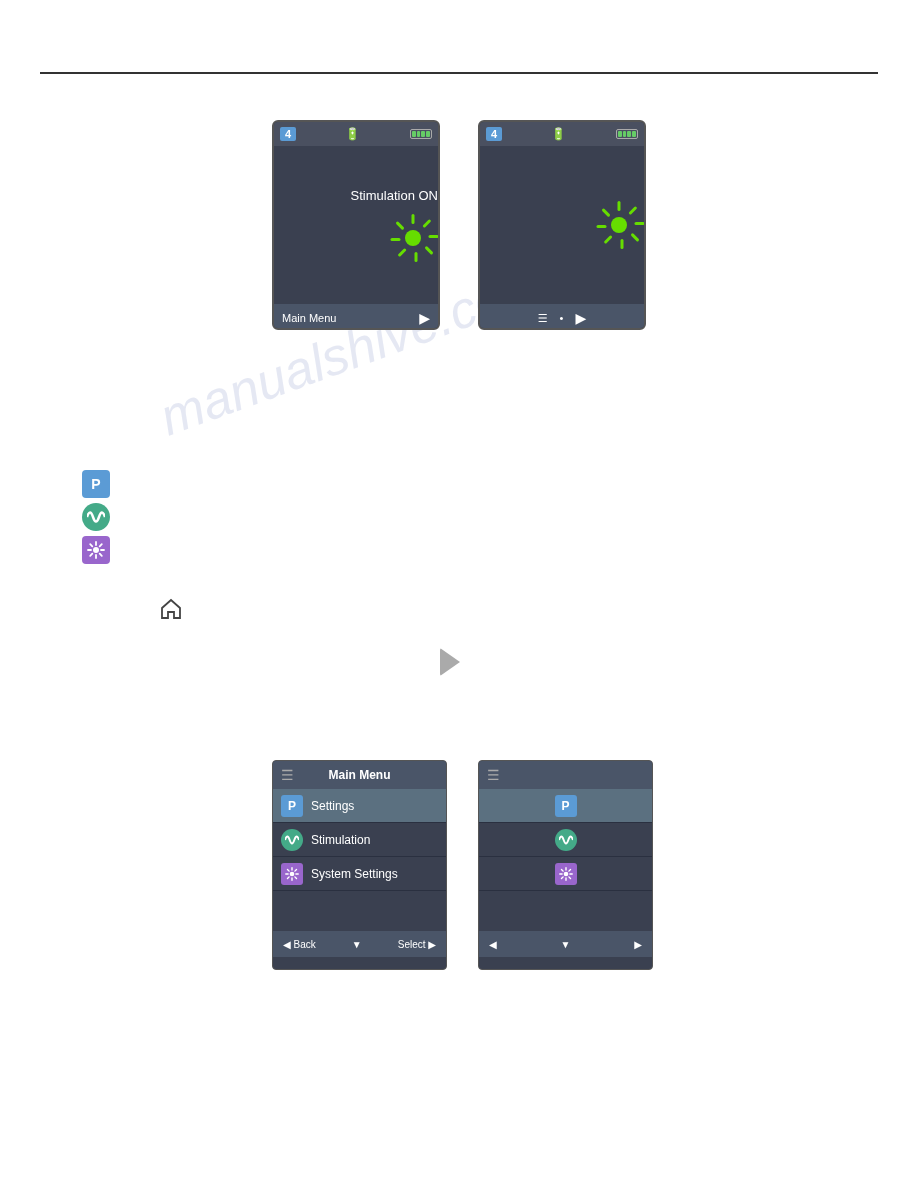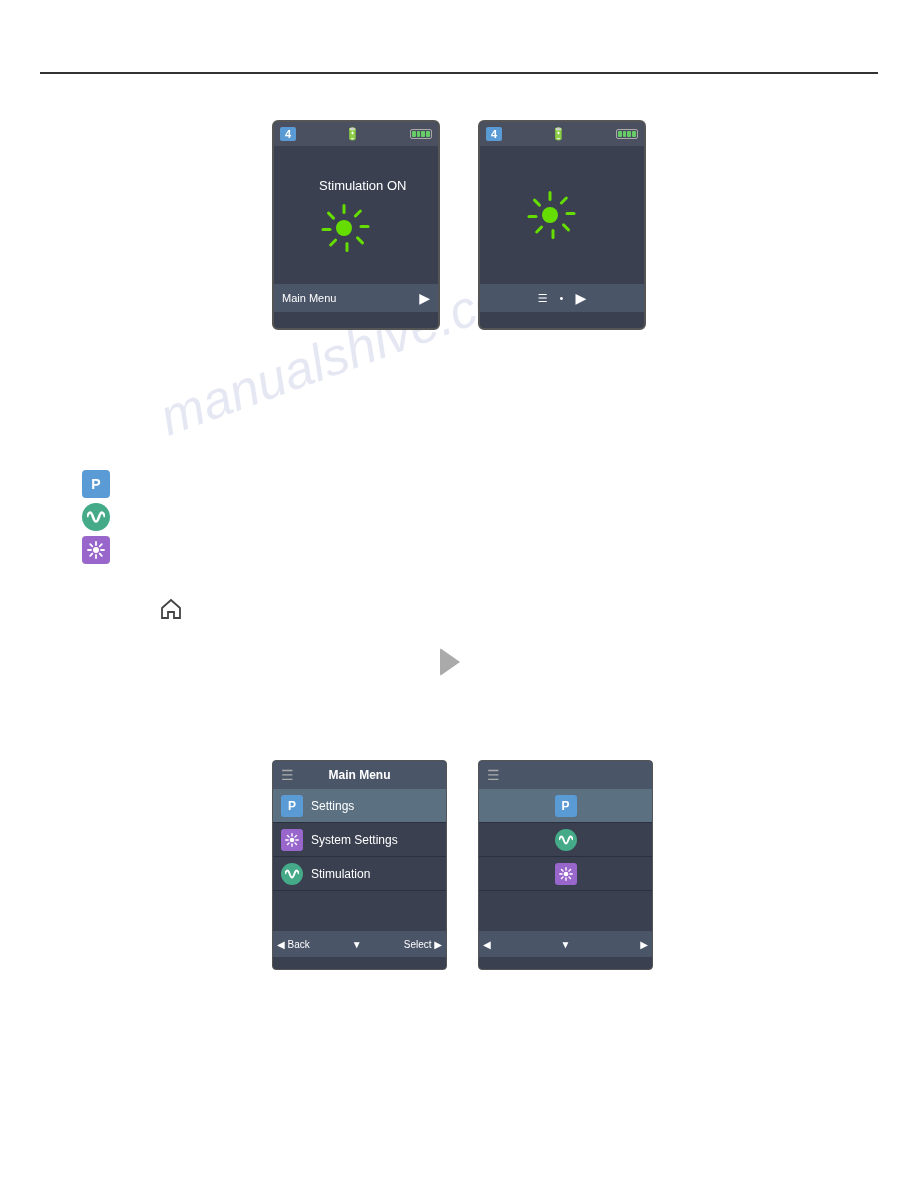--- a/index.html
+++ b/index.html
@@ -71,23 +71,23 @@
       border-radius: 1px;
     }
     .device-icon-top {
       color: #aaa;
       font-size: 12px;
     }
 
     .screen-body {
       display: flex;
       flex-direction: column;
-      align-items: flex-start;
-      justify-content: center;
-      height: 138px;
+      align-items: flex-end;
+      justify-content: center;
+      height: 158px;
       position: relative;
       padding-left: 45px;
     }
 
     .stimulation-on-label {
       color: #ffffff;
       font-size: 13px;
       font-weight: 500;
       margin-bottom: 10px;
     }
@@ -278,21 +278,21 @@
       background: #3a4050;
       min-height: 40px;
     }
 
     .menu-footer {
       display: flex;
       align-items: center;
       justify-content: space-between;
       background: #4a5568;
       height: 26px;
-      padding: 0 4px;
+      padding: 0 10px;
     }
     .menu-footer-item {
       display: flex;
       align-items: center;
       gap: 3px;
       color: #ffffff;
       font-size: 10px;
     }
 
     
@@ -424,35 +424,35 @@
     <span class="menu-header-title">Main Menu</span>
   </div>
   <div class="menu-items">
     <div class="menu-item selected">
       <div class="menu-item-icon blue">
         <span style="color:white;font-size:12px;font-weight:bold;">P</span>
       </div>
       <span class="menu-item-label">Settings</span>
     </div>
     <div class="menu-item">
+      <div class="menu-item-icon green">
+        <svg width="14" height="10" viewBox="0 0 18 12">
+          <path d="M0,6 C2,0 4,0 6,6 C8,12 10,12 12,6 C14,0 16,0 18,6" stroke="#ffffff" stroke-width="2.5" fill="none"></path>
+        </svg>
+      </div>
+      <span class="menu-item-label">Stimulation</span>
+    </div>
+    <div class="menu-item">
       <div class="menu-item-icon purple">
         <svg width="14" height="14" viewBox="0 0 18 18">
           <circle cx="9" cy="9" r="3" fill="white"></circle>
           <path d="M9,1 L9,4 M9,14 L9,17 M1,9 L4,9 M14,9 L17,9 M3.2,3.2 L5.3,5.3 M12.7,12.7 L14.8,14.8 M14.8,3.2 L12.7,5.3 M5.3,12.7 L3.2,14.8" stroke="white" stroke-width="1.8" stroke-linecap="round"></path>
         </svg>
       </div>
       <span class="menu-item-label">System Settings</span>
-    </div>
-    <div class="menu-item">
-      <div class="menu-item-icon green">
-        <svg width="14" height="10" viewBox="0 0 18 12">
-          <path d="M0,6 C2,0 4,0 6,6 C8,12 10,12 12,6 C14,0 16,0 18,6" stroke="#ffffff" stroke-width="2.5" fill="none"></path>
-        </svg>
-      </div>
-      <span class="menu-item-label">Stimulation</span>
     </div>
   </div>
   <div class="menu-spacer"></div>
   <div class="menu-footer">
     <span class="menu-footer-item">◀ Back</span>
     <span class="menu-footer-item">▼</span>
     <span class="menu-footer-item">Select ▶</span>
   </div>
 </div>
 

